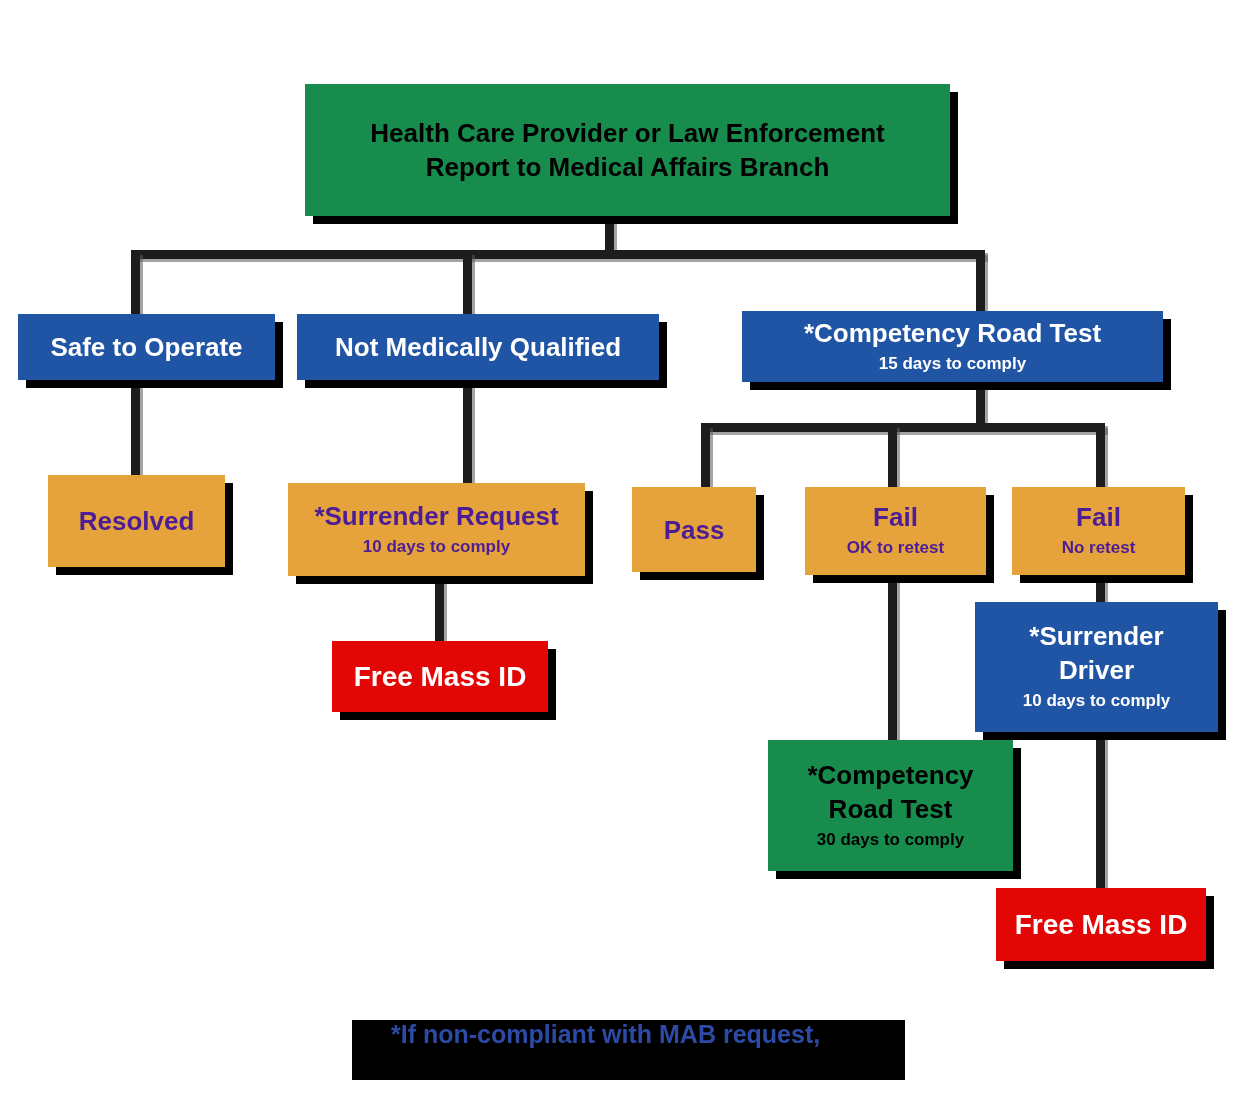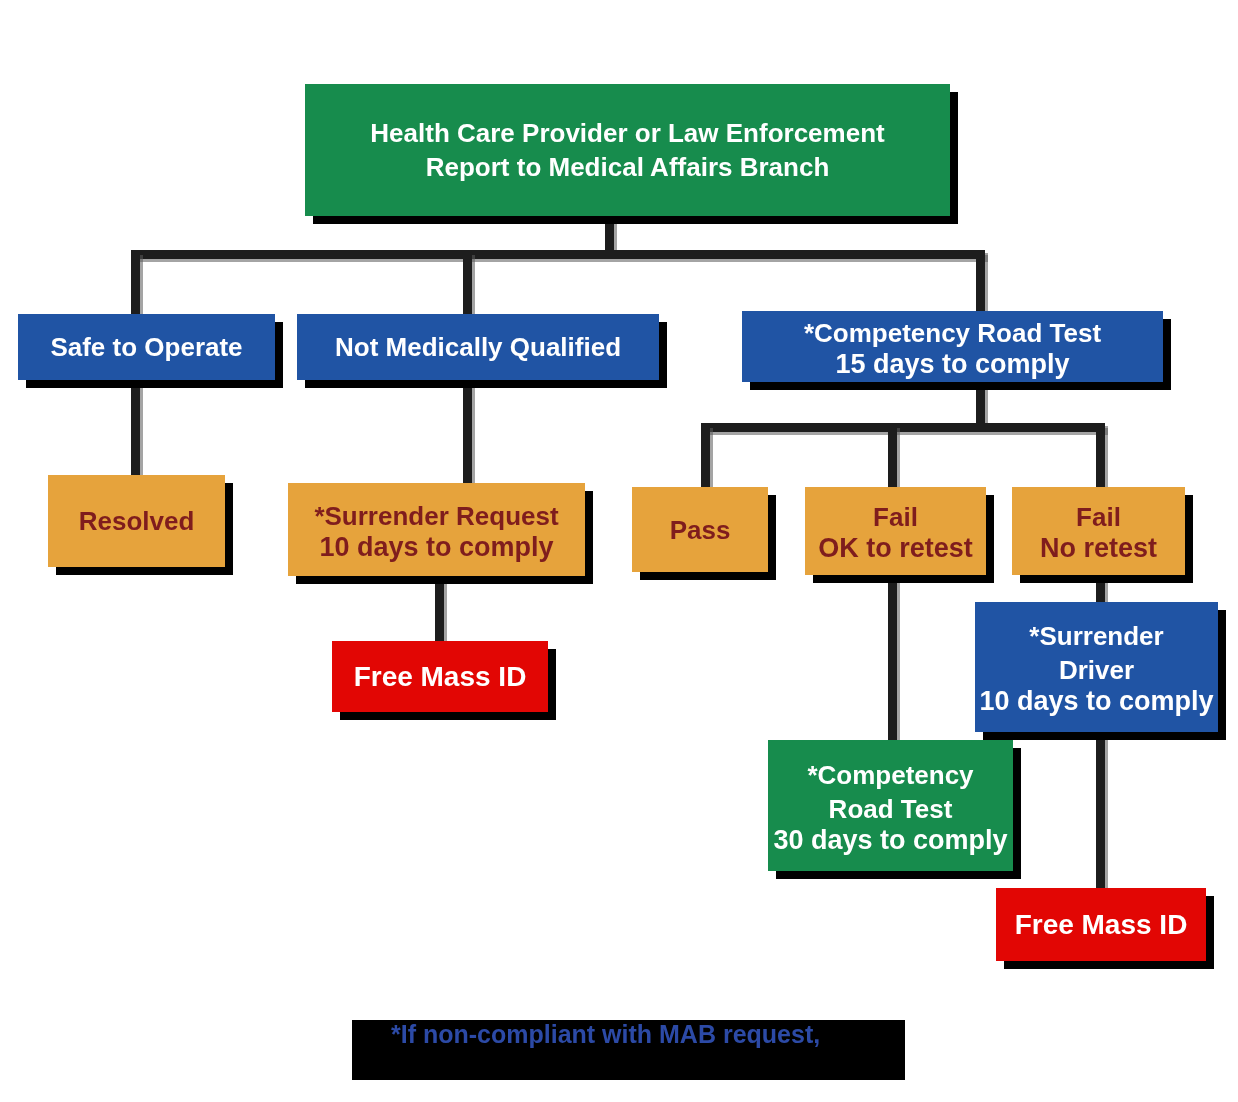--- a/index.html
+++ b/index.html
@@ -10,26 +10,26 @@
     background:#ffffff; overflow:hidden;
   }
   .node {
     position:absolute;
     display:flex; flex-direction:column;
     align-items:center; justify-content:center;
     text-align:center;
     box-shadow:8px 8px 0 0 #000000;
     font-weight:bold;
   }
-  .green  { background:#178C4D; color:#ffffff; }
+  .green  { background:#178C4D; color:#000000; }
   .blue   { background:#2054A4; color:#ffffff; }
-  .orange { background:#E6A33C; color:#7f1d1d; }
+  .orange { background:#E6A33C; color:#4c1d95; }
   .red    { background:#E20604; color:#ffffff; }
   .t1 { font-size:26px; line-height:34px; }
-  .t2 { font-size:27px; line-height:28px; }
+  .t2 { font-size:17px; line-height:28px; }
   .t3 { font-size:28px; line-height:36px; }
   .connector {
     position:absolute;
     background:#1D1D1D;
     box-shadow:3px 3px 0 0 rgba(90,90,90,0.55);
   }
   .footnote-shadow { position:absolute; background:#000000; }
   .footnote {
     position:absolute;
     font-weight:bold; color:#2C4AA6;
@@ -79,21 +79,21 @@
 
   <div class="node orange" style="left:48px; top:475px; width:177px; height:92px;">
     <div class="t1">Resolved</div>
   </div>
 
   <div class="node orange" style="left:288px; top:483px; width:297px; height:93px;">
     <div class="t1">*Surrender Request</div>
     <div class="t2">10 days to comply</div>
   </div>
 
-  <div class="node orange" style="left:632px; top:487px; width:136px; height:85px;">
+  <div class="node orange" style="left:632px; top:487px; width:124px; height:85px;">
     <div class="t1">Pass</div>
   </div>
 
   <div class="node orange" style="left:805px; top:487px; width:181px; height:88px;">
     <div class="t1">Fail</div>
     <div class="t2">OK to retest</div>
   </div>
 
   <div class="node orange" style="left:1012px; top:487px; width:173px; height:88px;">
     <div class="t1">Fail</div>

